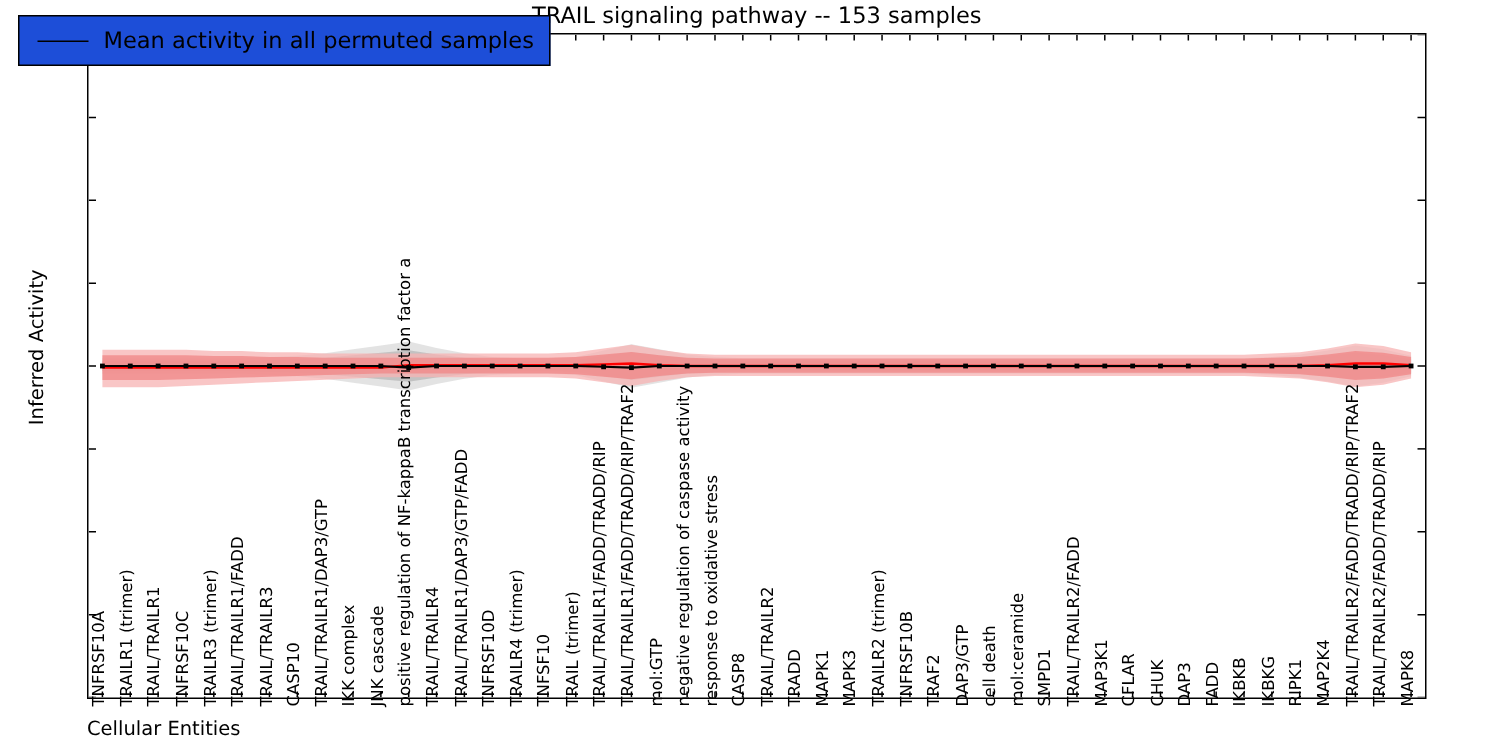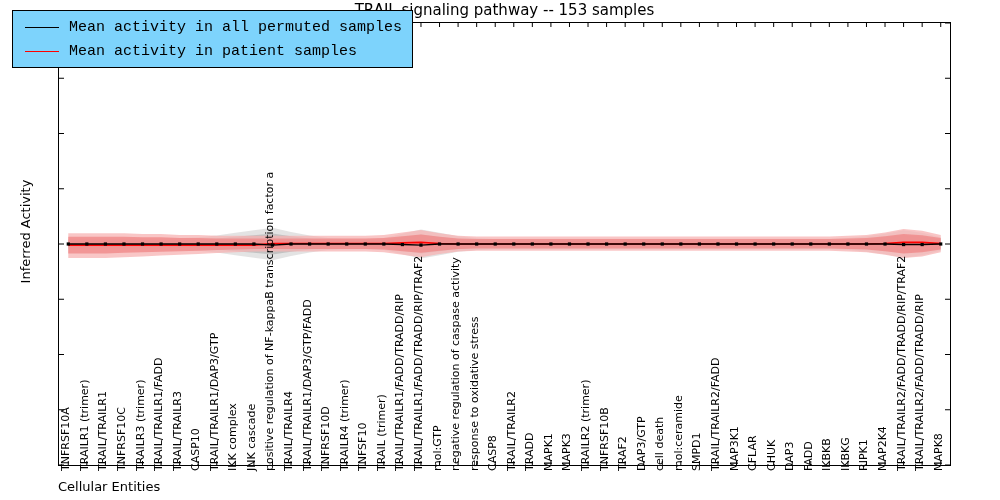--- a/index.html
+++ b/index.html
@@ -12,22 +12,22 @@
   #ylabel{position:absolute;left:-95px;top:224px;width:240px;text-align:center;
           font-size:13px;color:#000;transform:rotate(-90deg);transform-origin:50% 50%;}
   #xlabel{position:absolute;left:58px;top:479px;width:893px;text-align:left;
           font-size:13px;color:#000;}
   #plot{position:absolute;left:58px;top:22px;width:893px;height:444px;
         border:1.2px solid #000;box-sizing:border-box;overflow:hidden;background:#fff;}
   #xaxis-labels{position:absolute;left:0;top:0;width:1000px;height:500px;
                 pointer-events:none;}
   .xlab{position:absolute;font-size:11px;color:#000;white-space:nowrap;
         transform-origin:left bottom;transform:rotate(-90deg);line-height:11px;}
-  #legend{position:absolute;left:12px;top:10px;background:#7dd3fc;
-          border:1.2px solid #000;padding:4px 10px 4px 6px;z-index:8;font-family:Liberation Mono, monospace;}
+  #legend{position:absolute;left:12px;top:10px;background:#1d4ed8;
+          border:1.2px solid #000;padding:4px 10px 4px 6px;z-index:8;}
   .legrow{display:flex;align-items:center;height:24px;}
   .legline{width:34px;height:0;border-top:1.6px solid #000;margin:0 10px 0 6px;}
   .legline.red{border-top-color:#ff0000;}
   .legtxt{font-size:15px;color:#000;white-space:nowrap;}
   svg{display:block;}
 </style>
 </head>
 <body>
 
 <div id="fig">
@@ -268,19 +268,15 @@
       <div class="xlab" style="left: 906.594px; top: 460px;">TRAIL/TRAILR2/FADD/TRADD/RIP/TRAF2</div>
       <div class="xlab" style="left: 925.156px; top: 460px;">TRAIL/TRAILR2/FADD/TRADD/RIP</div>
       <div class="xlab" style="left: 943.719px; top: 460px;">MAPK8</div>
     </div>
 
   <div id="legend">
     <div class="legrow">
       <span class="legline"></span>
       <span class="legtxt">Mean activity in all permuted samples</span>
     </div>
-    <div class="legrow">
-      <span class="legline red"></span>
-      <span class="legtxt">Mean activity in patient samples</span>
-    </div>
   </div>
 
 </div>
 
 </body></html>

